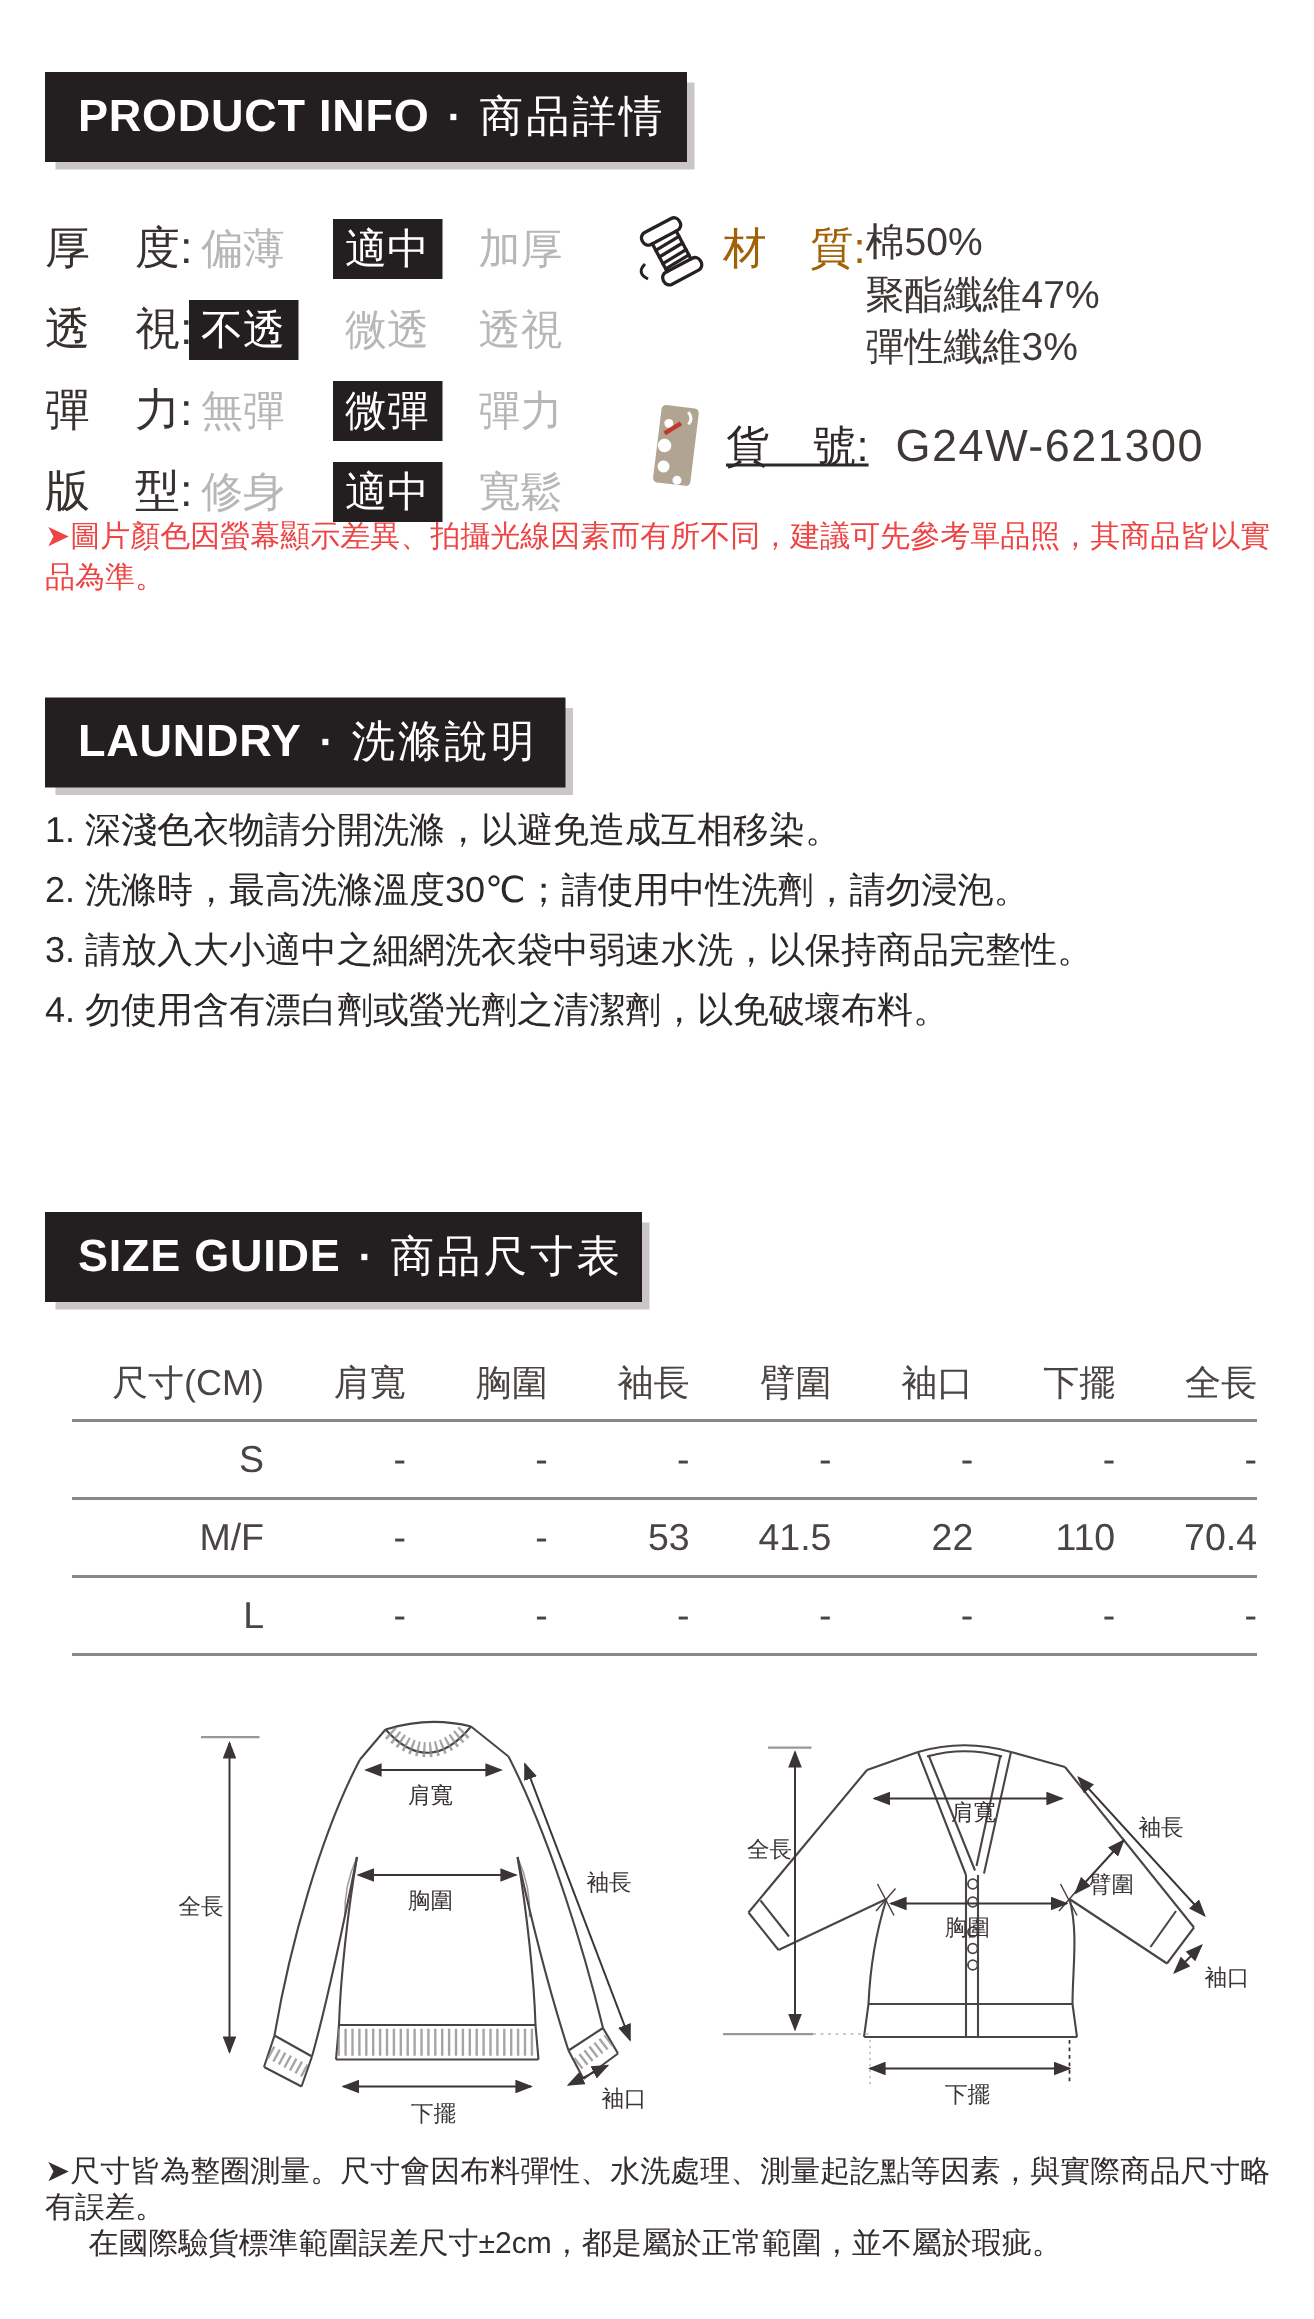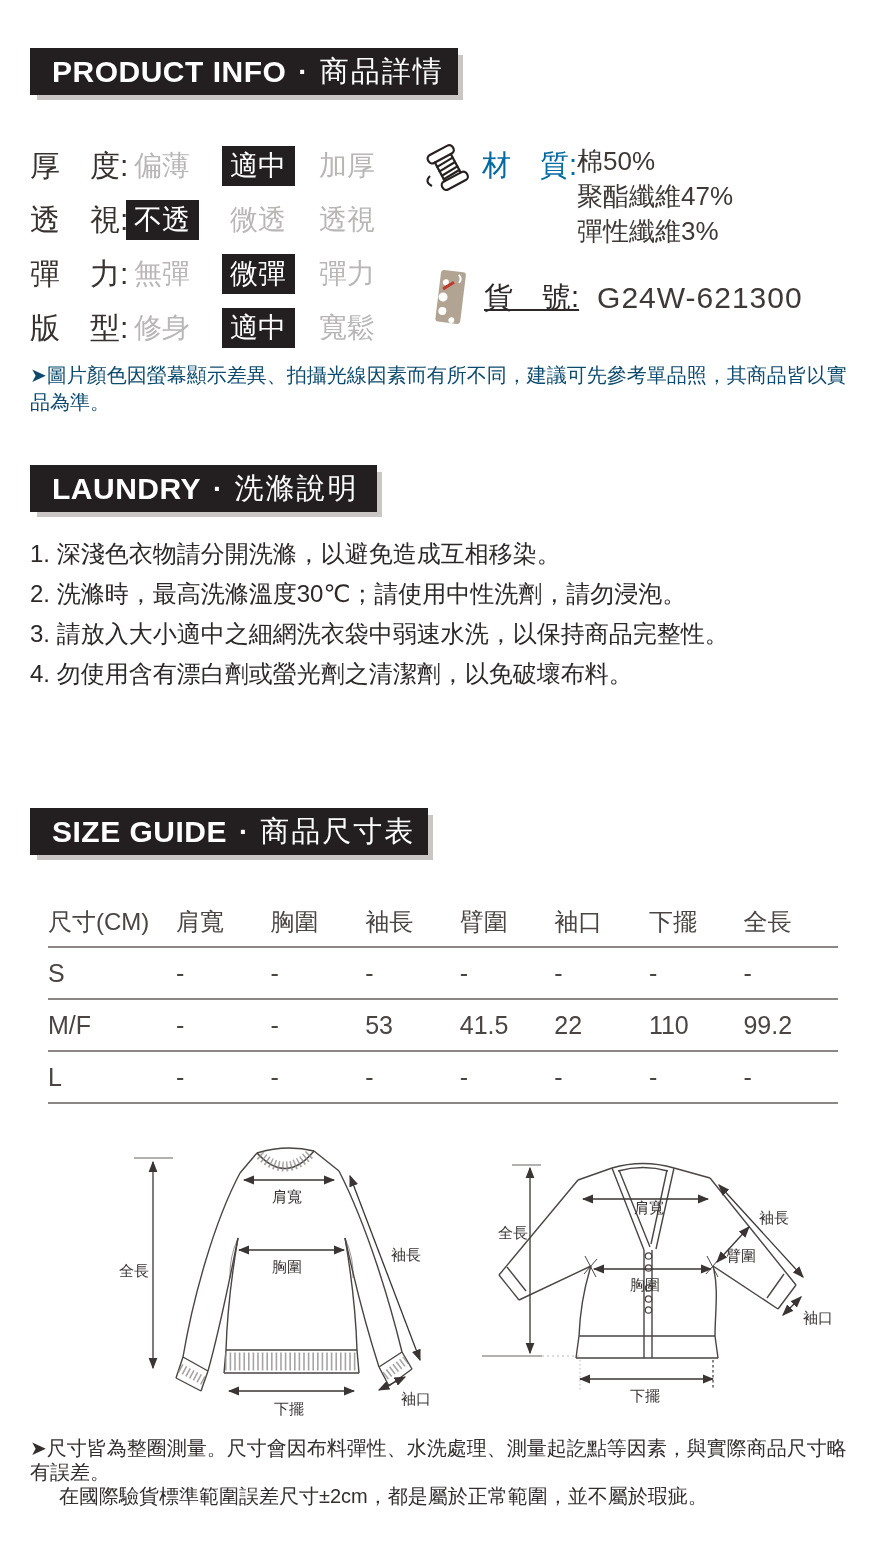--- a/index.html
+++ b/index.html
@@ -1,49 +1,49 @@
 <!DOCTYPE html>
 <html><head>
 <meta charset="utf-8">
 <style>
   html,body{margin:0;padding:0;background:#fff;}
   #page{position:relative;width:876px;height:1546px;background:#fff;overflow:hidden;
         font-family:"Liberation Sans","DejaVu Sans",sans-serif;color:#3a3534;}
-  .bar{position:absolute;left:30px;height:47px;background:#231e1f;color:#fff;
+  .bar{position:absolute;left:30px;height:60px;background:#231e1f;color:#fff;
        display:flex;align-items:center;padding-left:22px;box-sizing:border-box;
        box-shadow:6px 6px 0 -1px #c9c6c5;}
   .bar-en{font-size:30px;font-weight:bold;letter-spacing:.5px;}
   .bar-sep{font-size:28px;font-weight:bold;margin:0 12px;}
   .bar-zh{font-size:29px;font-weight:400;letter-spacing:2px;}
   
   .arow{position:absolute;left:30px;width:430px;height:40px;}
   .alabel{position:absolute;left:0;top:0;height:40px;line-height:40px;
           font-size:30px;color:#37312f;font-weight:500;}
   .aopt{position:absolute;top:0;width:94px;height:40px;display:flex;justify-content:center;}
   .aopt span{display:flex;align-items:center;justify-content:center;height:40px;
              font-size:28px;color:#b9b6b6;}
   .aopt.sel span{background:#231e1f;color:#fff;width:73px;}
   .o1{left:85px}.o2{left:181px}.o3{left:270px}
   
   .mat{position:absolute;left:422px;top:144px;display:flex;}
-  .mlabel{font-size:29px;color:#0369a1;font-weight:500;margin:2px 0 0 8px;}
+  .mlabel{font-size:29px;color:#a16207;font-weight:500;margin:2px 0 0 8px;}
   .mlines{}
   .mlines div{font-size:26px;color:#3e3937;line-height:35px;}
   .ino{position:absolute;left:430px;top:268px;display:flex;align-items:center;}
   .ilabel{font-size:29px;color:#2e2928;font-weight:500;margin-left:12px;text-decoration:underline;}
   .ivalue{font-size:30px;color:#3e3937;margin-left:18px;letter-spacing:1px;}
-  .note{position:absolute;left:30px;top:362px;width:820px;font-size:20px;color:#0c4a6e;}
+  .note{position:absolute;left:30px;top:344px;width:820px;font-size:20px;color:#ef4444;}
   
   .llist{position:absolute;left:30px;top:534px;width:830px;}
   .llist div{font-size:24px;line-height:40px;color:#2d2828;}
   
   .stable{position:absolute;left:48px;top:898px;width:790px;}
   .trow{display:flex;align-items:center;height:50px;}
   .trow.head{height:48px;}
-  .trow>div{flex:1;text-align:left;font-size:25px;color:#4a4443;}
+  .trow>div{flex:1;text-align:right;font-size:25px;color:#4a4443;}
   .trow>div:first-child{flex:0 0 128px;}
   .trow.head>div{font-size:24px;font-weight:500;}
   .hr{height:2px;background:#8a8786;}
   
   .dia{position:absolute;}
   .dia text{font-size:15px;fill:#3a3534;}
   
   .foot{position:absolute;left:30px;top:1436px;width:824px;font-size:20px;
         line-height:24px;color:#332e2d;}
   .foot .l2{margin-left:29px;}
@@ -191,21 +191,21 @@
     </div>
     <div class="hr"></div>
     <div class="trow">
       <div>M/F</div>
       <div>-</div>
       <div>-</div>
       <div>53</div>
       <div>41.5</div>
       <div>22</div>
       <div>110</div>
-      <div>99.2</div>
+      <div>70.4</div>
     </div>
     <div class="hr"></div>
     <div class="trow">
       <div>L</div>
       <div>-</div>
       <div>-</div>
       <div>-</div>
       <div>-</div>
       <div>-</div>
       <div>-</div>

